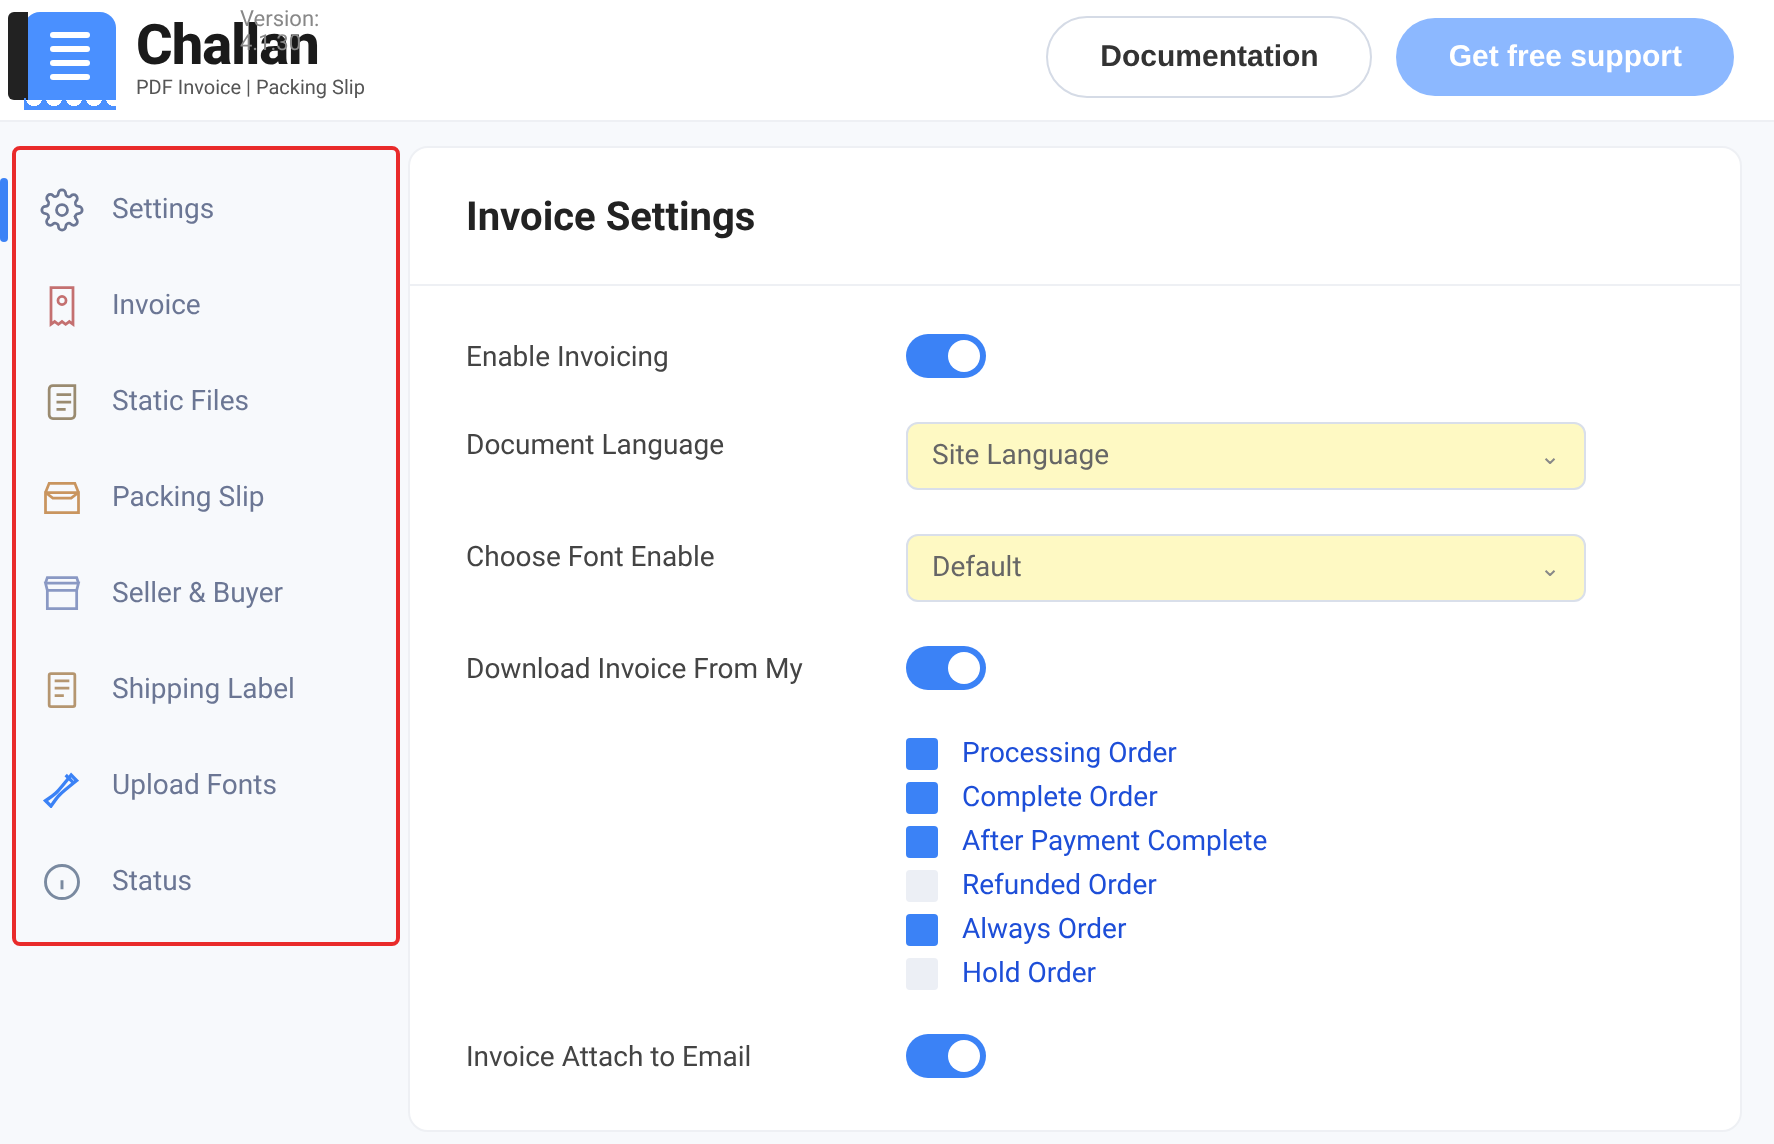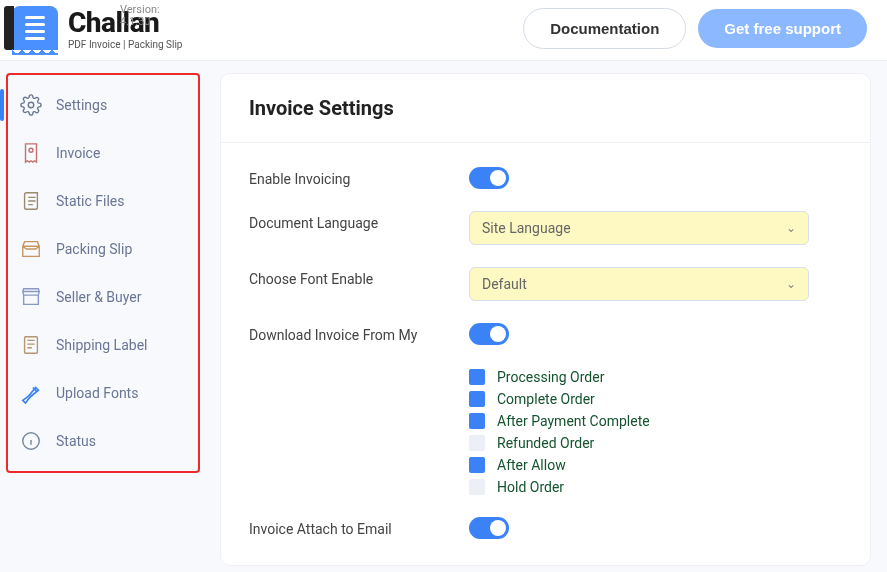--- a/index.html
+++ b/index.html
@@ -113,21 +113,21 @@
   }
   .btn-primary {
     background: #8cb8ff;
     color: #fff;
   }
   
   .body-row {
     display: flex;
     flex: 1;
     overflow: hidden;
-    gap: 20px;
+    gap: 4px;
     padding-top: 12px;
   }
   
   .sidebar {
     width: 200px;
     background: transparent;
     position: relative;
   }
   .sidebar-box {
     border: 2px solid #e92b2b;
@@ -237,21 +237,21 @@
     display: flex;
     flex-direction: column;
     gap: 6px;
     padding-top: 2px;
   }
   .check-item {
     display: flex;
     align-items: center;
     gap: 12px;
     font-size: 14px;
-    color: #14532d;
+    color: #1d4ed8;
   }
   .check-box {
     width: 16px;
     height: 16px;
     border-radius: 2px;
   }
   .check-on { background: #3b82f6; }
   .check-off { background: #eceff5; }
 </style>
 </head>
@@ -423,21 +423,21 @@
                 <div class="check-item">
                   <span class="check-box check-on"></span>
                   <span>After Payment Complete</span>
                 </div>
                 <div class="check-item">
                   <span class="check-box check-off"></span>
                   <span>Refunded Order</span>
                 </div>
                 <div class="check-item">
                   <span class="check-box check-on"></span>
-                  <span>After Allow</span>
+                  <span>Always Order</span>
                 </div>
                 <div class="check-item">
                   <span class="check-box check-off"></span>
                   <span>Hold Order</span>
                 </div>
               </div>
             </div>
           </div>
 
           <div class="form-row">

